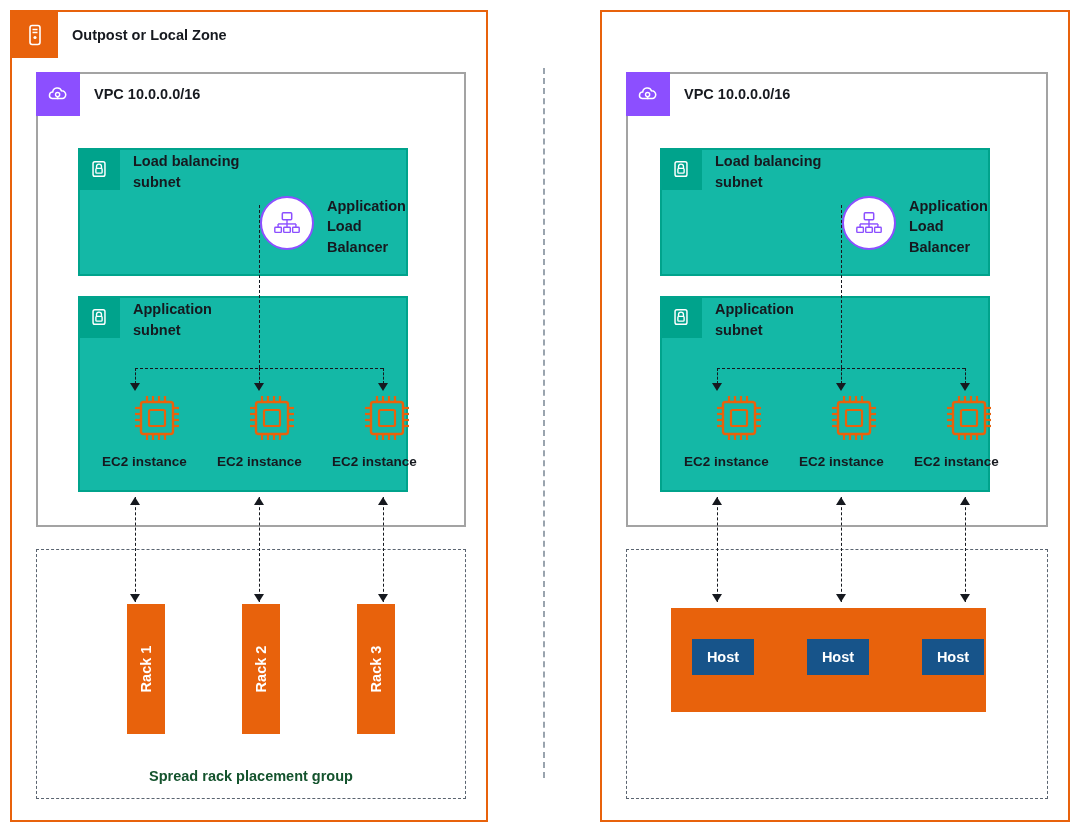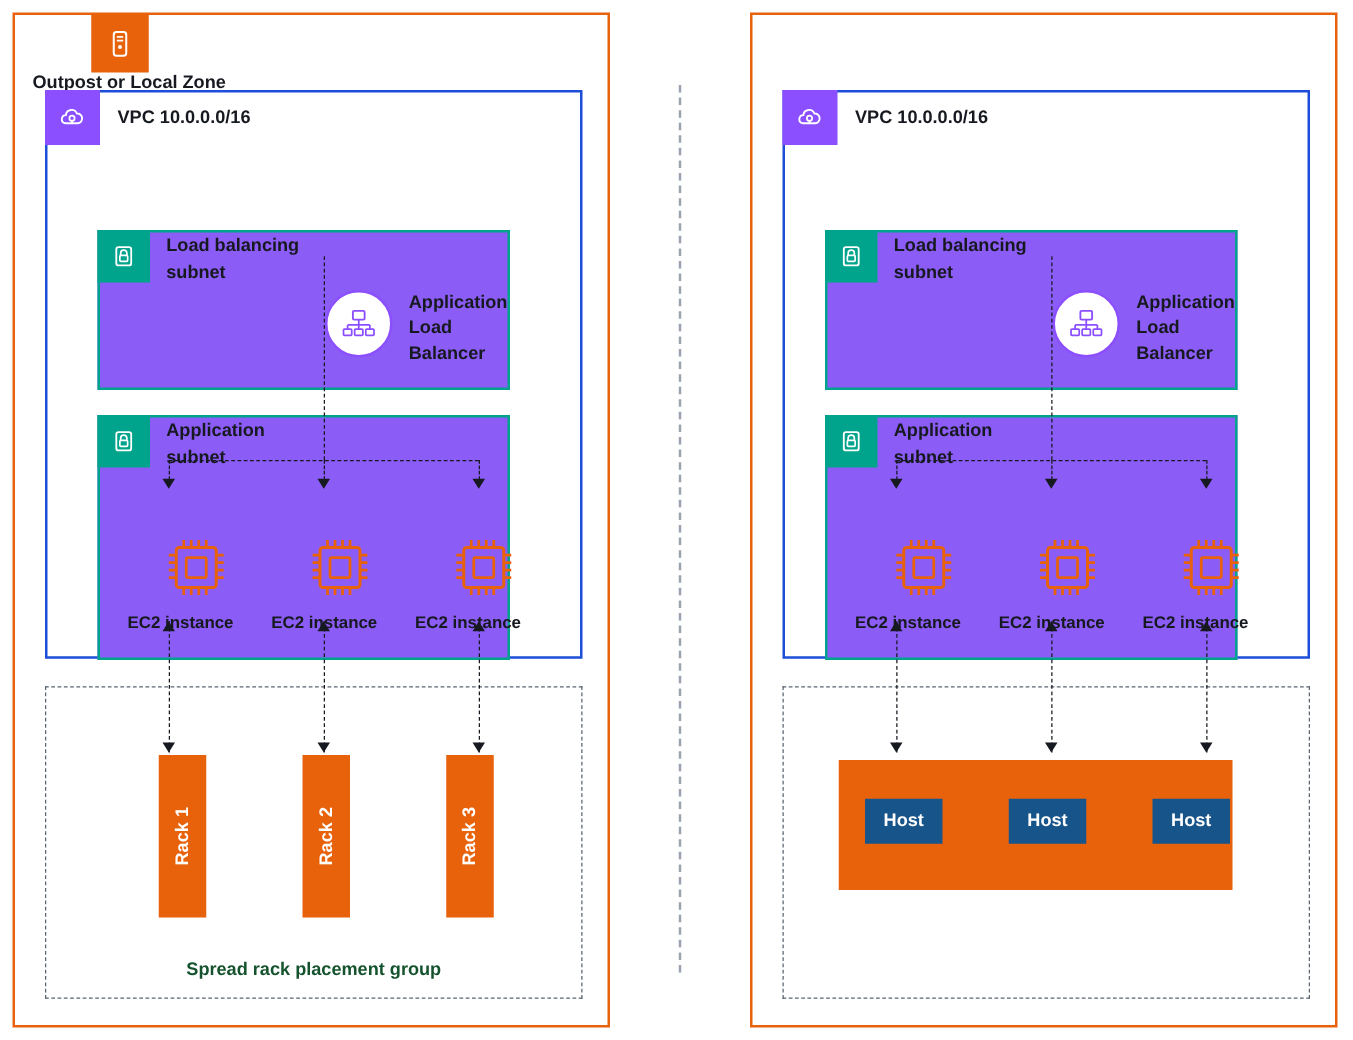--- a/index.html
+++ b/index.html
@@ -21,42 +21,41 @@
     position: absolute;
     border: 2px solid #e8620c;
     background: #ffffff;
   }
   .panel-header {
     position: absolute;
     top: 0; left: 0;
     height: 46px;
     display: flex;
     align-items: center;
-    flex-direction: column;
   }
   .panel-badge {
     width: 46px; height: 46px;
     background: #e8620c;
     display: flex;
     align-items: center;
     justify-content: center;
     flex: 0 0 auto;
   }
   .panel-title {
     font-size: 14.5px;
     font-weight: bold;
     color: #16191f;
     margin-left: 14px;
     white-space: nowrap;
   }
 
   
   .vpc {
     position: absolute;
-    border: 2px solid #1d4ed8;
+    border: 2px solid #a3a3a3;
     background: #ffffff;
   }
   .vpc-header {
     position: absolute;
     top: -2px; left: -2px;
     height: 44px;
     display: flex;
     align-items: center;
   }
   .vpc-badge {
@@ -72,22 +71,21 @@
     font-weight: bold;
     color: #16191f;
     margin-left: 14px;
     white-space: nowrap;
   }
 
   
   .subnet {
     position: absolute;
     border: 2px solid #00a38c;
-    background: #8b5cf6;
-    margin-top: 36px;
+    background: #14b8a6;
   }
   .subnet-header {
     position: absolute;
     top: -2px; left: -2px;
     display: flex;
     align-items: flex-start;
   }
   .subnet-badge {
     width: 42px; height: 42px;
     background: #00a38c;

